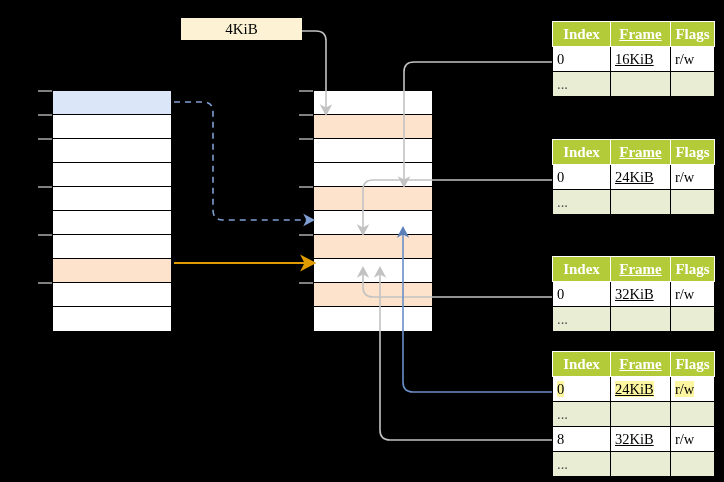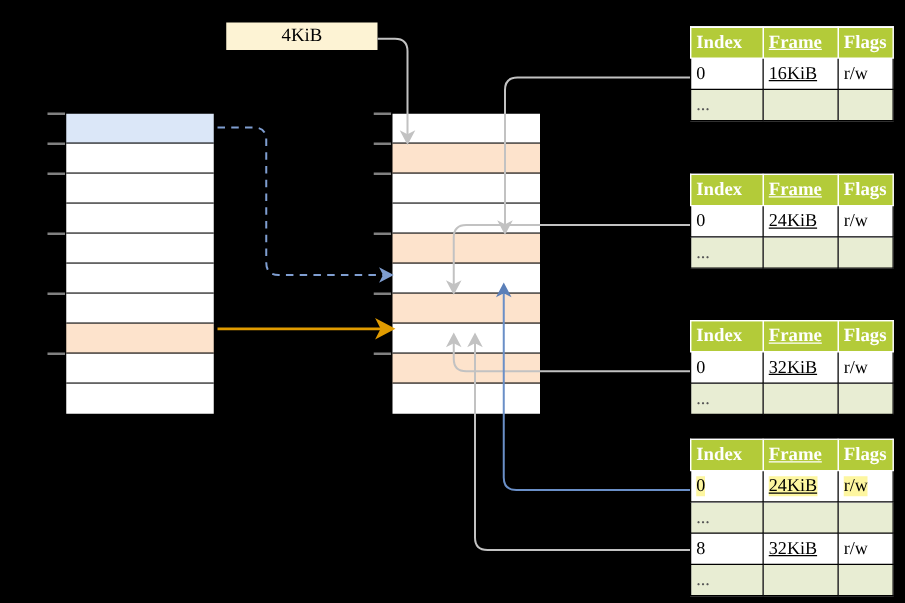--- a/index.html
+++ b/index.html
@@ -22,21 +22,21 @@
             display:flex;align-items:center;justify-content:center;
             font-size:15px;color:#000;}
 
   
   .ptable{position:absolute;border-collapse:collapse;border:1.5px solid #a0bf38;
           table-layout:fixed;background:#fff;}
   .ptable td,.ptable th{border:1.4px solid #000;height:25px;box-sizing:border-box;
           font-size:14.5px;padding:0 4px;text-align:left;font-weight:normal;color:#000;
           overflow:hidden;white-space:nowrap;}
   .ptable th{background:#b3cb39;color:#ffffff;font-weight:bold;border-color:#ffffff;
-             font-size:15px;}
+             font-size:15px;text-align:center;}
   .ptable tr.alt td{background:#e8edd3;}
   .ptable tr.alt td{color:#555;}
   .hl{background:#fdf6a0;}
   .c-index{width:58px;}
   .c-frame{width:60px;text-decoration:underline;}
   .c-flags{width:44px;}
 </style>
 </head>
 <body>
 

